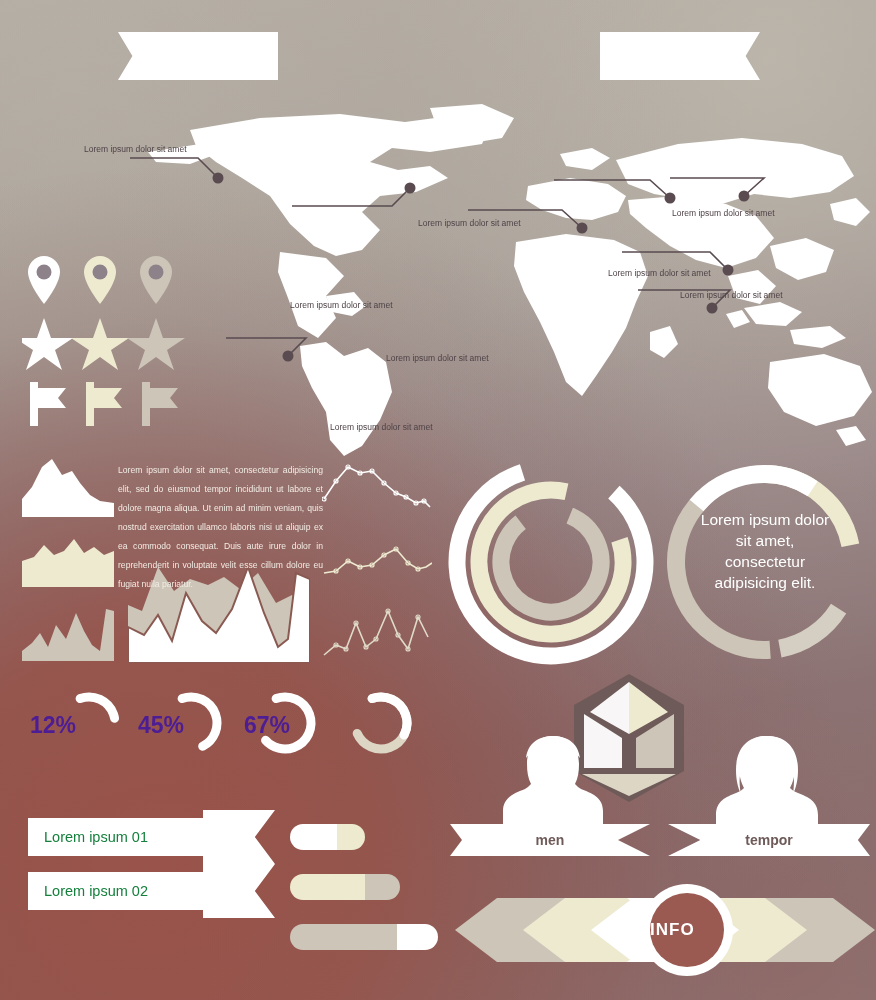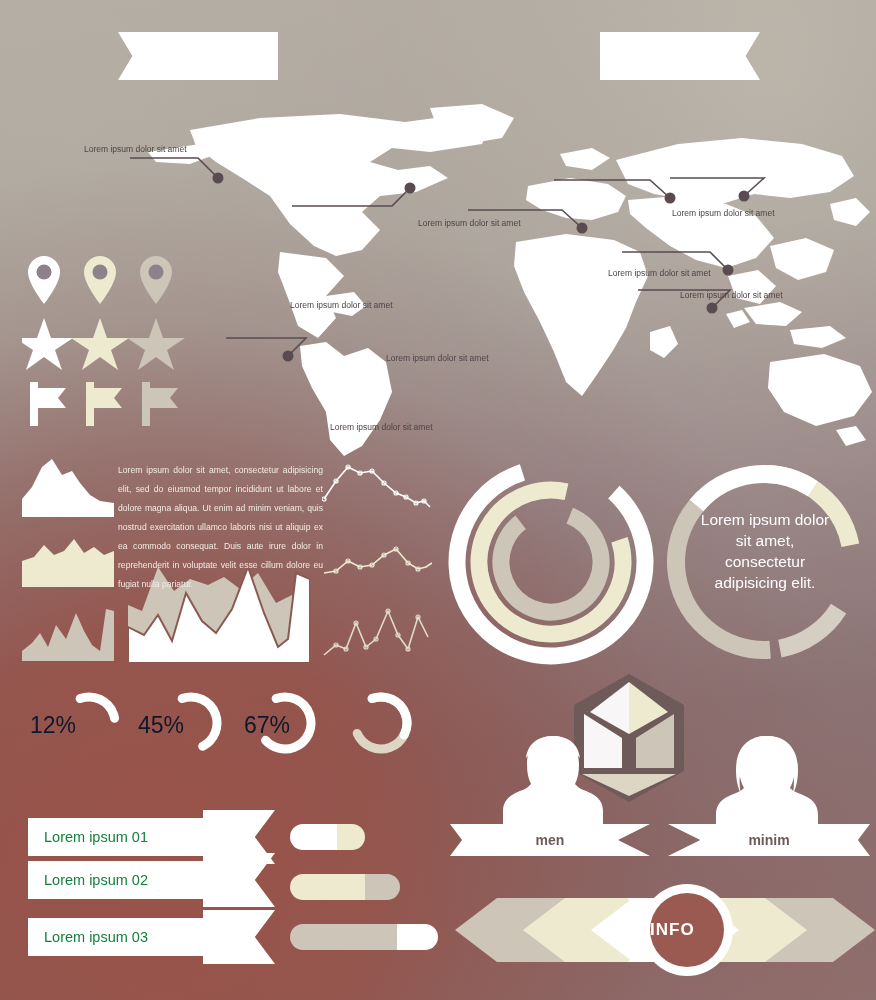--- a/index.html
+++ b/index.html
@@ -38,21 +38,21 @@
   
   #icon-grid{position:absolute;left:22px;top:248px;width:170px;height:175px;}
 
   
   #charts{position:absolute;left:0;top:455px;width:876px;height:215px;}
   .para{position:absolute;left:118px;top:6px;width:205px;font-size:8.6px;line-height:19px;
     color:#f2ece4;text-align:justify;}
 
   
   #percents{position:absolute;left:0;top:690px;width:440px;height:90px;}
-  .pct-label{position:absolute;font-size:23px;font-weight:normal;color:#0f172a;}
+  .pct-label{position:absolute;font-size:23px;font-weight:bold;color:#4c1d95;}
 
   
   #ribbons{position:absolute;left:28px;top:818px;width:250px;height:145px;}
   .rib{position:absolute;left:0;width:245px;height:38px;}
   .rib .plate{position:absolute;left:0;top:0;width:175px;height:38px;background:#fff;
     display:flex;align-items:center;}
   .rib .plate span{padding-left:16px;font-size:14.5px;color:#15803d;}
   .rib .tail{position:absolute;left:175px;top:-8px;width:72px;height:54px;background:#fff;
     clip-path:polygon(0 0,100% 0,72% 50%,100% 100%,0 100%);}
 
@@ -296,30 +296,24 @@
     </svg>
   </div>
 
   <div id="ribbons">
     <div class="rib" style="top:0;">
       <div class="tail"></div>
       <div class="plate">
         <span>Lorem ipsum 01</span>
       </div>
     </div>
-    <div class="rib" style="top:43px;">
+    <div class="rib" style="top:54px;">
       <div class="tail"></div>
       <div class="plate">
         <span>Lorem ipsum 02</span>
-      </div>
-    </div>
-    <div class="rib" style="top:100px;">
-      <div class="tail"></div>
-      <div class="plate">
-        <span>Lorem ipsum 03</span>
       </div>
     </div>
   </div>
 
   <div id="pills">
     <div class="pill" style="top:6px;width:75px;">
       <i style="width:62%;background:#ffffff;"></i>
       <i style="width:38%;background:#eeead0;"></i>
     </div>
     <div class="pill" style="top:56px;width:110px;">
@@ -351,21 +345,21 @@
          clip-path:polygon(0 0,100% 0,84% 50%,100% 100%,0 100%,6% 50%);">
       <span>men</span>
     </div>
 
     <svg style="position:absolute;left:262px;top:60px;" width="110" height="120" viewBox="0 0 110 120">
       <path d="M55 4 c-18 0 -28 12 -28 30 c0 10 2 16 5 22 c-2 2 -5 4 -8 5 c-10 4 -20 8 -20 22 l0 37 l102 0 l0 -37 c0 -14 -10 -18 -20 -22 c-3 -1 -6 -3 -8 -5 c3 -6 5 -12 5 -22 c0 -18 -10 -30 -28 -30 z" fill="#ffffff"></path>
       <path d="M24 38 c0 -22 12 -34 31 -34 c19 0 31 12 31 34 c0 10 -2 18 -5 24 c2 -14 1 -26 -4 -32 c-8 6 -30 8 -44 2 c-5 6 -7 16 -4 30 c-3 -6 -5 -14 -5 -24 z" fill="#ffffff"></path>
     </svg>
     <div class="gender-rib" style="left:218px;top:152px;width:202px;
          clip-path:polygon(0 0,100% 0,94% 50%,100% 100%,0 100%,16% 50%);">
-      <span>minim</span>
+      <span>tempor</span>
     </div>
   </div>
 
   <div id="info">
     <svg style="position:absolute;left:0;top:18px;" width="420" height="64" viewBox="0 0 420 64">
       <polygon points="0,32 42,0 112,0 70,32 112,64 42,64" fill="#cdc5b8"></polygon>
       <polygon points="68,32 110,0 180,0 138,32 180,64 110,64" fill="#eeead0"></polygon>
       <polygon points="136,32 178,0 248,0 206,32 248,64 178,64" fill="#ffffff"></polygon>
       <polygon points="420,32 378,0 308,0 350,32 308,64 378,64" fill="#cdc5b8"></polygon>
       <polygon points="352,32 310,0 240,0 282,32 240,64 310,64" fill="#eeead0"></polygon>

